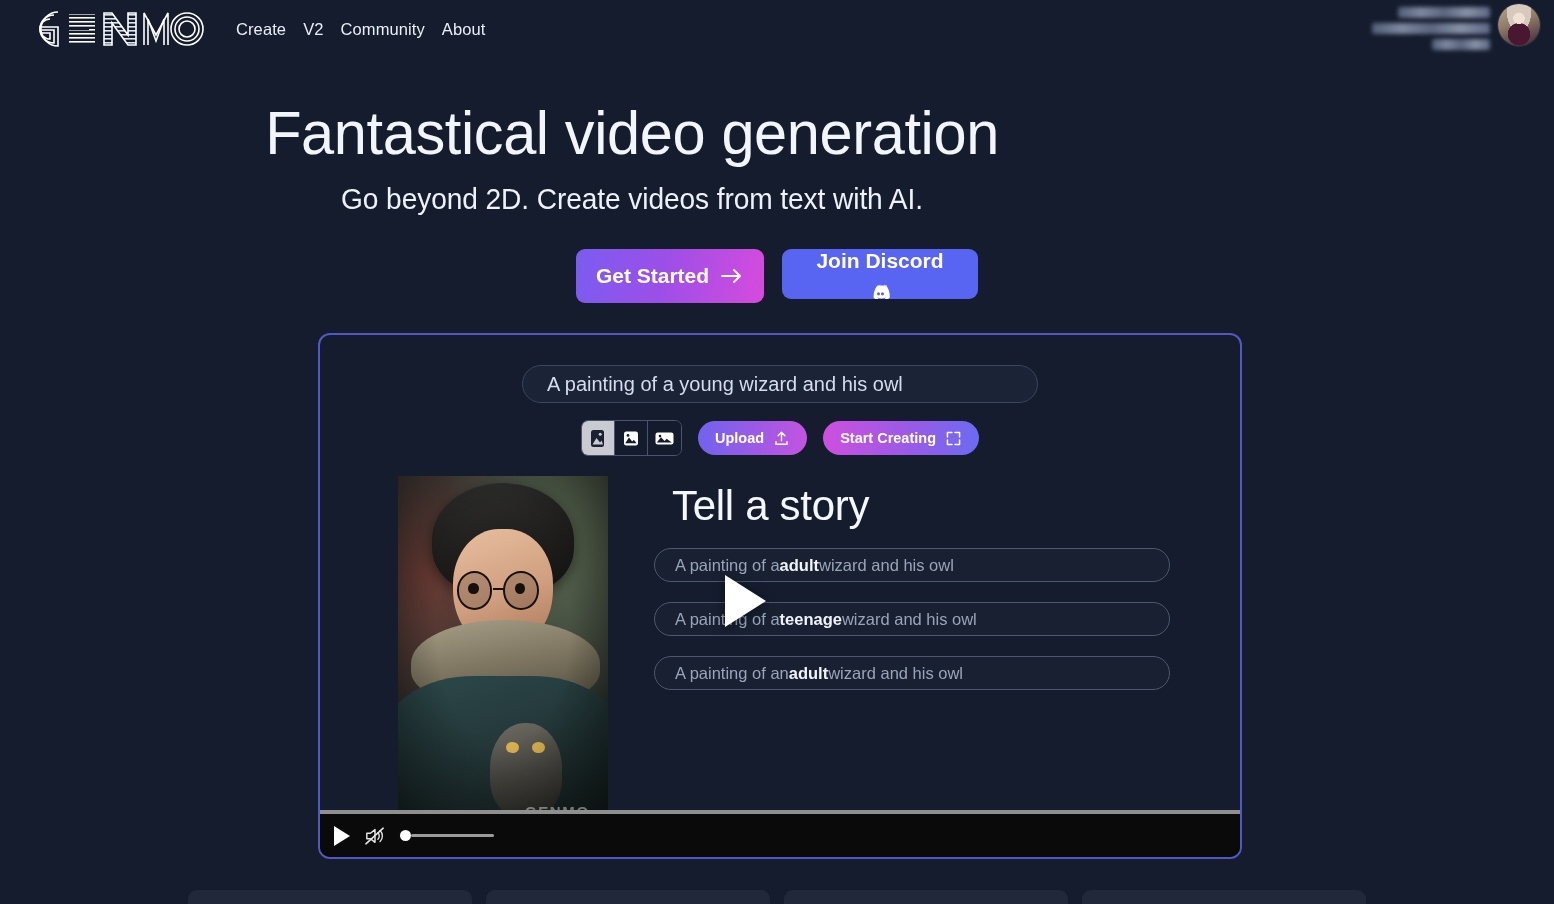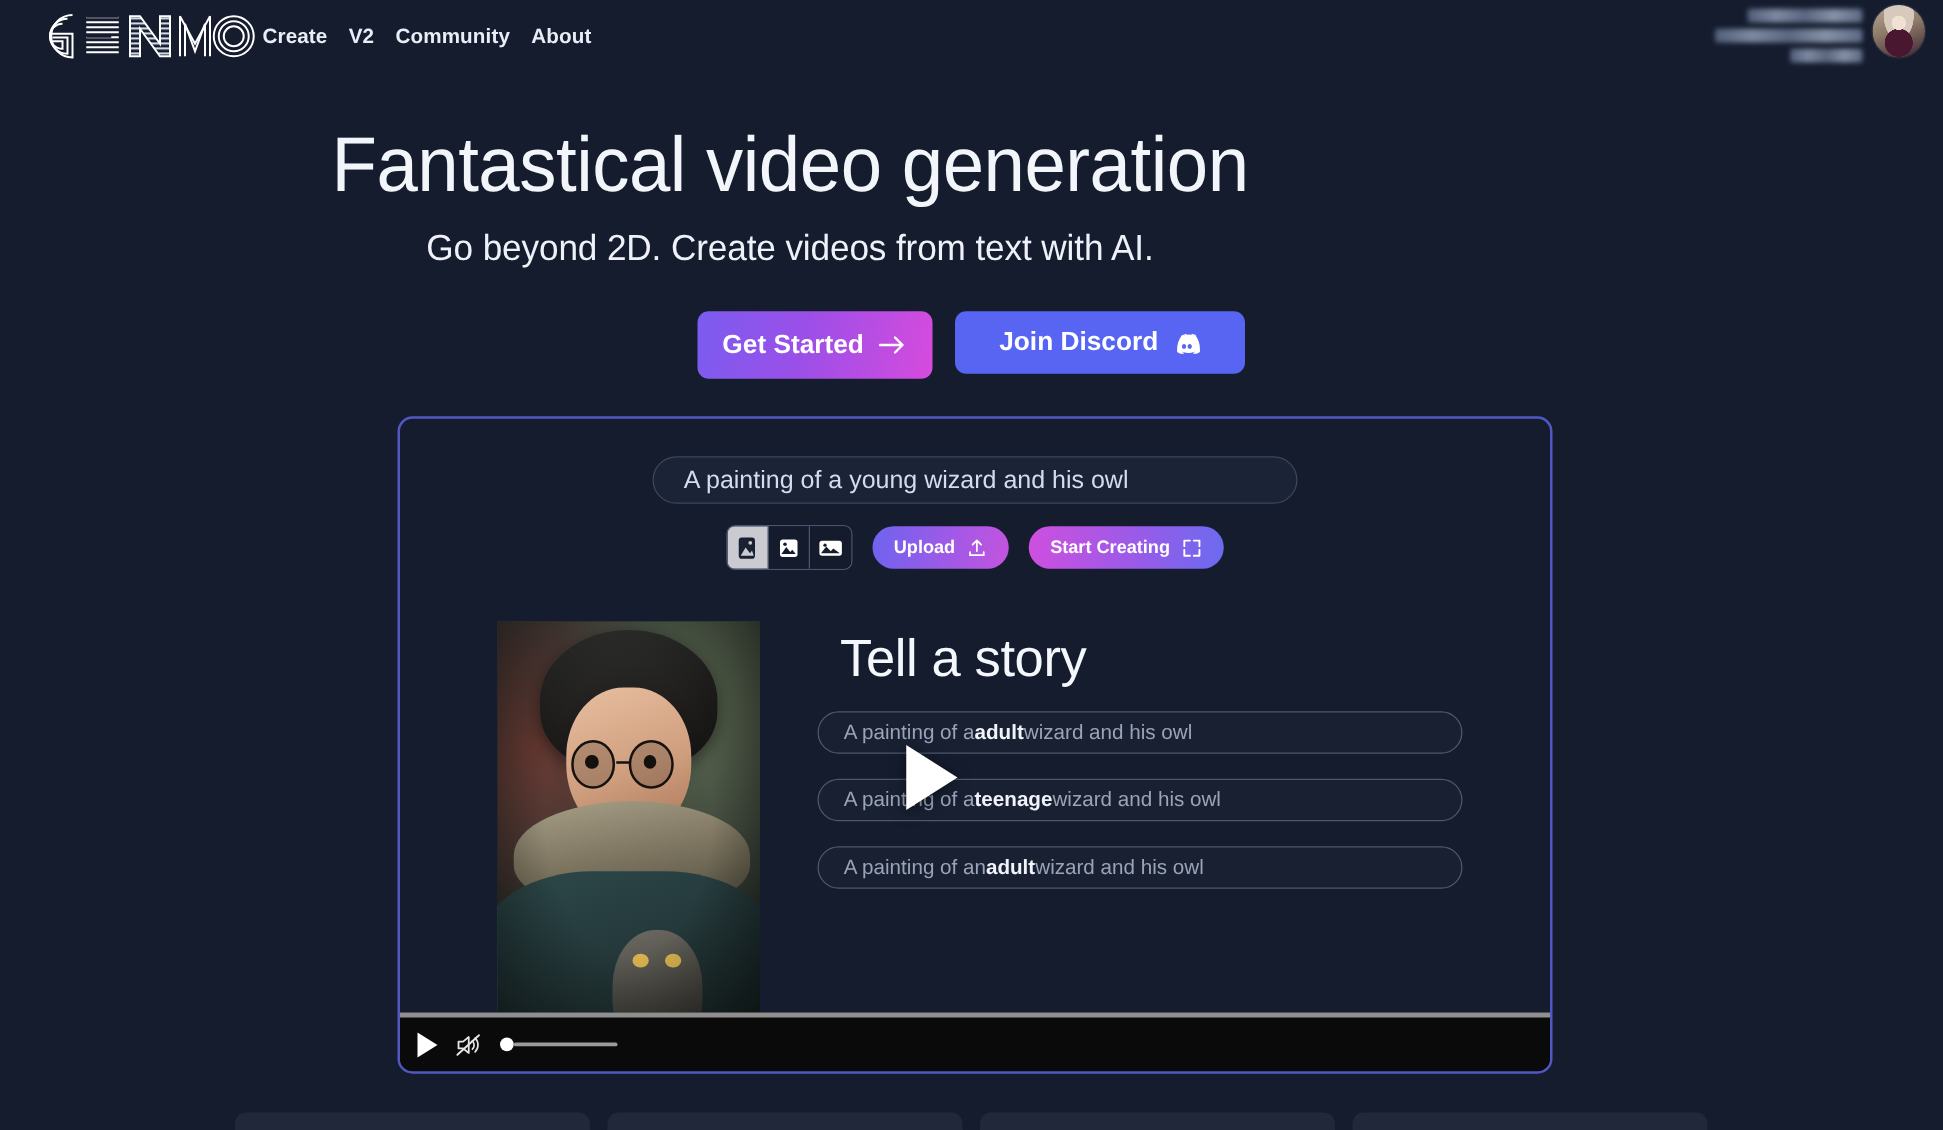--- a/index.html
+++ b/index.html
@@ -16,22 +16,21 @@
     position:absolute; top:0; left:0; width:1554px; height:58px;
     display:flex; align-items:center;
   }
   .logo {
     margin-left:24px; width:182px; height:42px;
     display:flex; align-items:center;
   }
   .logo svg { display:block; }
   .nav-links {
     display:flex; align-items:flex-start; gap:17px;
-    margin-left:4px;
-    font-weight:bold;
+    margin-left:30px;
   }
   .nav-link {
     color:#e9edf6; font-size:16.5px; letter-spacing:.1px;
     cursor:pointer; white-space:nowrap;
   }
   .nav-right {
     position:absolute; right:14px; top:4px;
     display:flex; align-items:flex-start; gap:8px;
   }
   .acct-lines { display:flex; flex-direction:column; align-items:flex-end; gap:5px; padding-top:3px; }
@@ -78,23 +77,23 @@
     border:none; cursor:pointer; color:#fff;
     display:flex; align-items:center; gap:11px;
     font-family:"Liberation Sans", sans-serif;
   }
   .btn-get {
     width:188px; height:54px; border-radius:9px;
     background:linear-gradient(100deg,#7b5cf0 0%,#9b4fe8 45%,#d64bdd 100%);
     font-size:21px; font-weight:700; justify-content:center;
   }
   .btn-discord {
-    width:232px; height:50px; border-radius:9px;
+    width:196px; height:50px; border-radius:9px;
     background:#5765f2;
-    font-size:21px; font-weight:700; justify-content:center;
+    font-size:21px; font-weight:700; justify-content:center;flex-direction:column;
   }
   .arrow-ico, .discord-ico { display:block; }
 
   
   .card {
     position:absolute; left:318px; top:333px;
     width:924px; height:526px;
     border:2px solid #5158c4; border-radius:12px;
     background:#151c2e; overflow:hidden;
   }
@@ -127,21 +126,21 @@
     height:34px; border-radius:17px; border:none; cursor:pointer;
     color:#fff; font-size:14.5px; font-weight:700;
     display:flex; align-items:center; gap:9px;
     padding:0 17px; font-family:"Liberation Sans", sans-serif;
   }
   .btn-upload { background:linear-gradient(95deg,#6f63ee 0%,#a259e6 60%,#c354df 100%); }
   .btn-create { background:linear-gradient(95deg,#cf4fdf 0%,#9a5ae8 55%,#6b6bf0 100%);text-align:center; }
 
   
   .video-area {
-    position:absolute; left:0; top:162px;
+    position:absolute; left:0; top:141px;
     width:920px; height:375px; overflow:hidden;
   }
   .thumb {
     position:absolute; left:78px; top:0; width:210px; height:334px;
     overflow:hidden; background:#232a26;
   }
   .thumb .bgwash {
     position:absolute; inset:0;
     background:
       radial-gradient(ellipse at 80% 18%, #5d6b52 0%, rgba(93,107,82,0) 52%),

